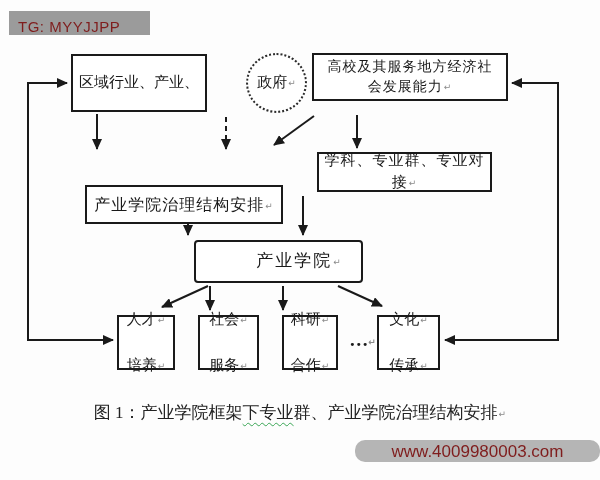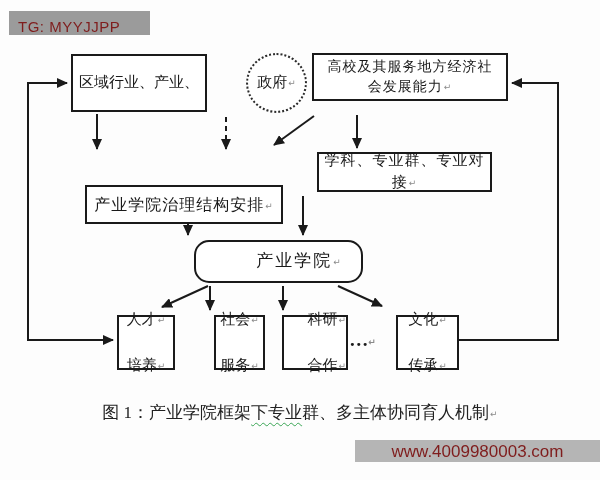--- a/index.html
+++ b/index.html
@@ -10,41 +10,41 @@
     color:#1a1a1a;
   }
   .abs{position:absolute;box-sizing:border-box;}
   
   .badge{
     background:#9b9b9b;color:#7f1d1d;
     font-family:"Liberation Sans","DejaVu Sans",sans-serif;
     display:flex;align-items:flex-end;z-index:3;
   }
   #header-badge{left:9px;top:11px;width:141px;height:24px;font-size:15px;padding-left:9px;letter-spacing:.5px;}
-  #watermark{left:355px;top:440px;width:245px;height:22px;background:#b5b5b5;font-size:17px;justify-content:center;}
+  #watermark{left:355px;top:440px;width:245px;height:22px;background:#b5b5b5;font-size:17px;justify-content:center;border-radius:10px;}
   
   .box{
     border:2px solid #1a1a1a;background:#fff;z-index:2;
     display:flex;flex-direction:column;align-items:center;justify-content:center;
     text-align:center;line-height:1.45;
   }
-  .rounded{border-radius:15px;padding-left:42px;}
+  .rounded{border-radius:4px;padding-left:42px;}
   .circle{border:2px dotted #2b2b2b;border-radius:50%;}
   .pmark{font-size:9px;color:#8a8a8a;vertical-align:1px;margin-left:1px;font-family:"DejaVu Sans",sans-serif;}
   #region-box{left:71px;top:54px;width:136px;height:58px;font-size:15px;}
   #gov-circle{left:246px;top:53px;width:61px;height:60px;font-size:15px;}
   #univ-box{left:312px;top:53px;width:196px;height:48px;font-size:14px;letter-spacing:1px;}
   #governance-box{left:85px;top:153px;width:198px;height:39px;font-size:16px;letter-spacing:1px;margin-top:32px;}
   #subject-box{left:317px;top:152px;width:175px;height:40px;font-size:15px;letter-spacing:1px;}
   #college-box{left:194px;top:240px;width:169px;height:43px;font-size:17px;letter-spacing:2px;}
   .small-box{top:315px;height:55px;font-size:15px;gap:24px;}
   #talent-box{left:117px;width:58px;}
-  #society-box{left:214px;width:51px;}
-  #research-box{left:282px;width:66px;align-items:flex-end;}
-  #culture-box{left:377px;width:63px;margin-left:19px;}
+  #society-box{left:198px;width:61px;}
+  #research-box{left:282px;width:56px;}
+  #culture-box{left:377px;width:63px;}
   #ellipsis{left:348px;top:329px;width:28px;text-align:center;font-size:19px;font-weight:bold;z-index:2;letter-spacing:-1px;}
   
   #caption{left:0;top:401px;width:600px;text-align:center;font-size:17px;color:#222;z-index:2;}
   #caption .wavy{
     text-decoration:underline wavy #3aa655;
     text-decoration-thickness:1px;text-underline-offset:4px;
   }
   
   #connectors{left:0;top:0;width:600px;height:480px;z-index:1;}
 </style>
@@ -129,18 +129,18 @@
 <div class="abs" id="ellipsis">
   <span>…</span><span class="pmark">↵</span>
 </div>
 
 <div class="abs box small-box" id="culture-box">
   <div><span>文化</span><span class="pmark">↵</span></div>
   <div><span>传承</span><span class="pmark">↵</span></div>
 </div>
 
 <div class="abs" id="caption">
-  <span>图 1：产业学院框架</span><span class="wavy">下专业</span><span>群、多主体协同育人机制</span><span class="pmark">↵</span>
+  <span>图 1：产业学院框架</span><span class="wavy">下专业</span><span>群、产业学院治理结构安排</span><span class="pmark">↵</span>
 </div>
 
 <div class="abs badge" id="watermark">
   <span>www.4009980003.com</span>
 </div>
 
 </body></html>

